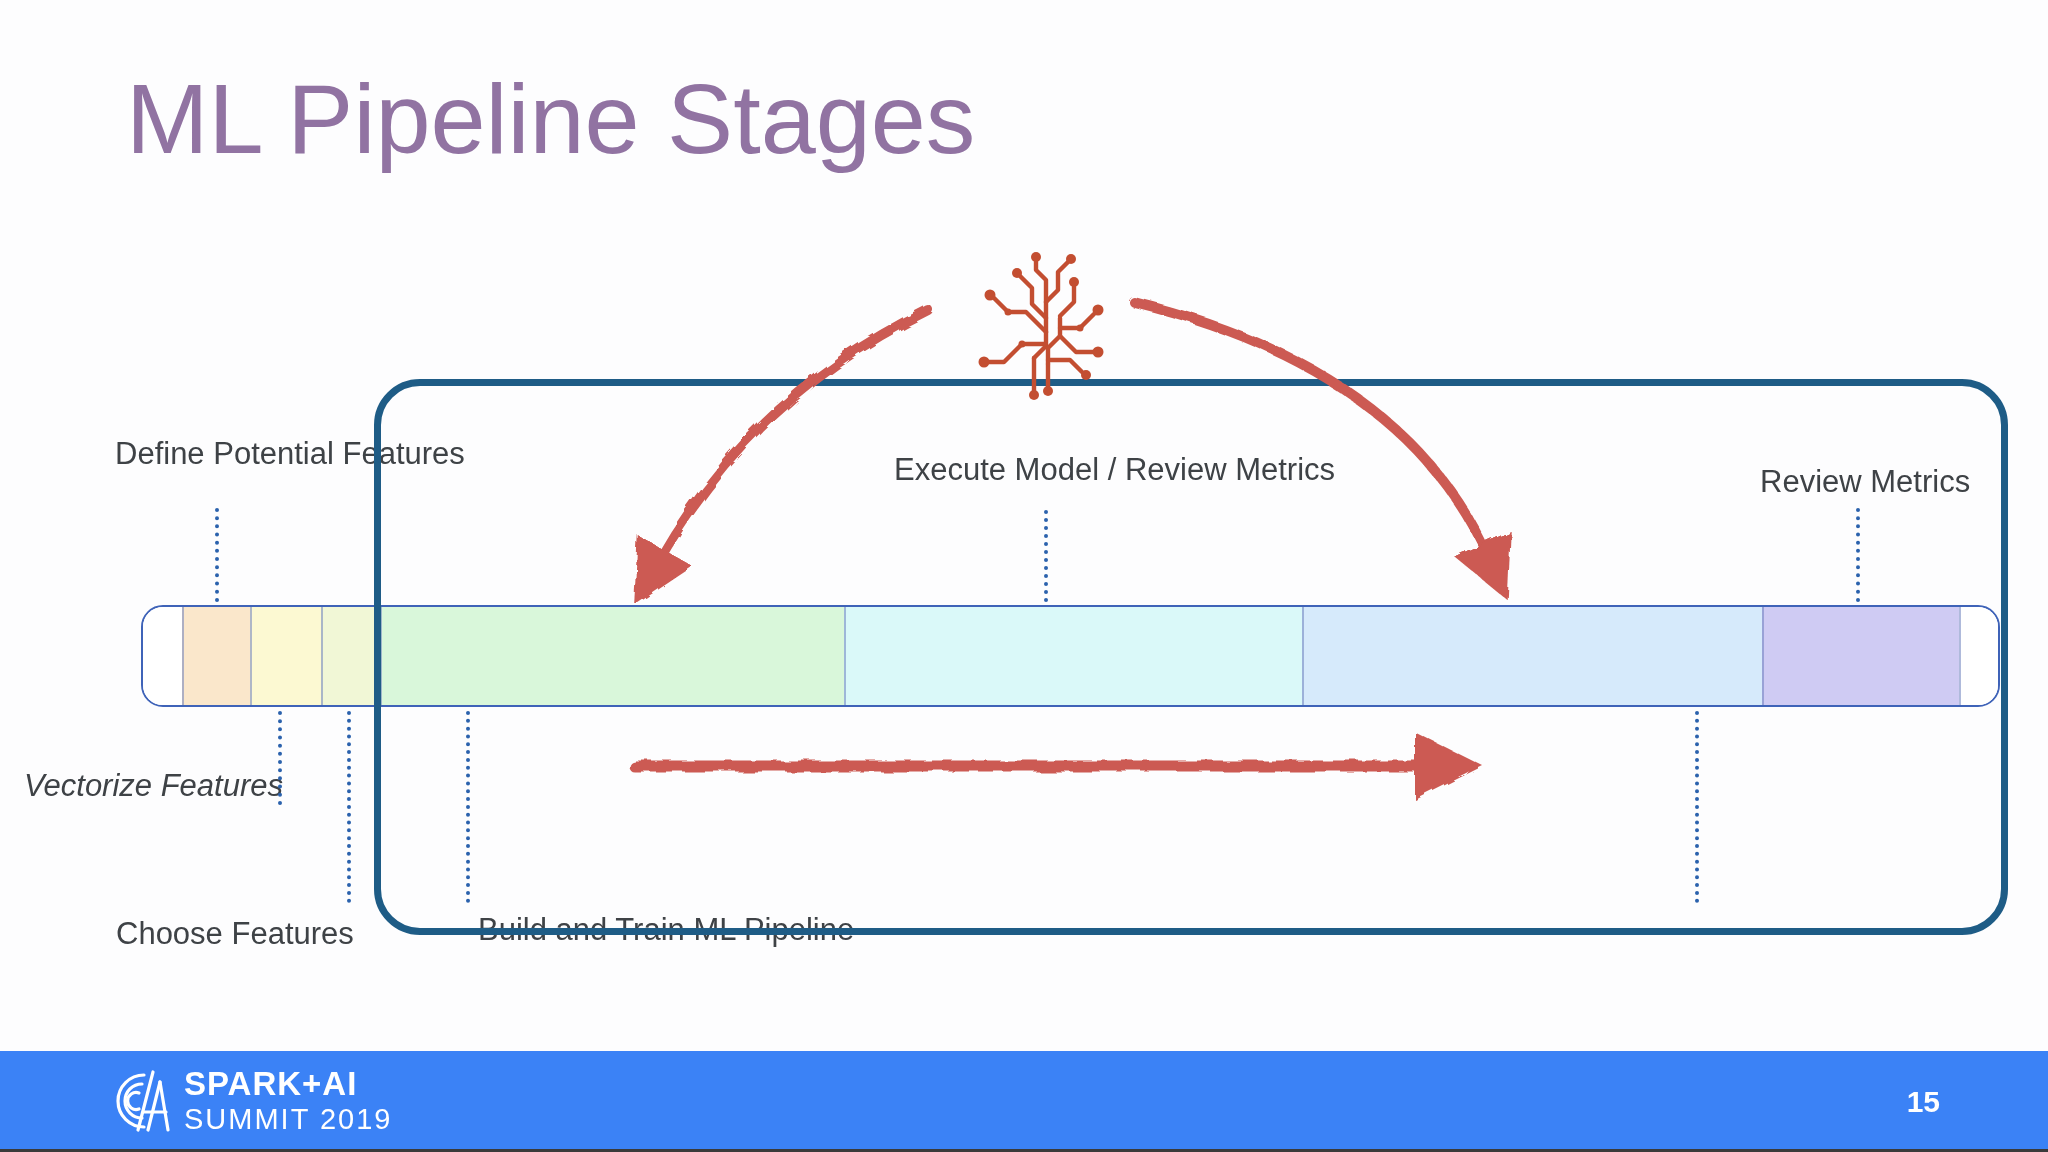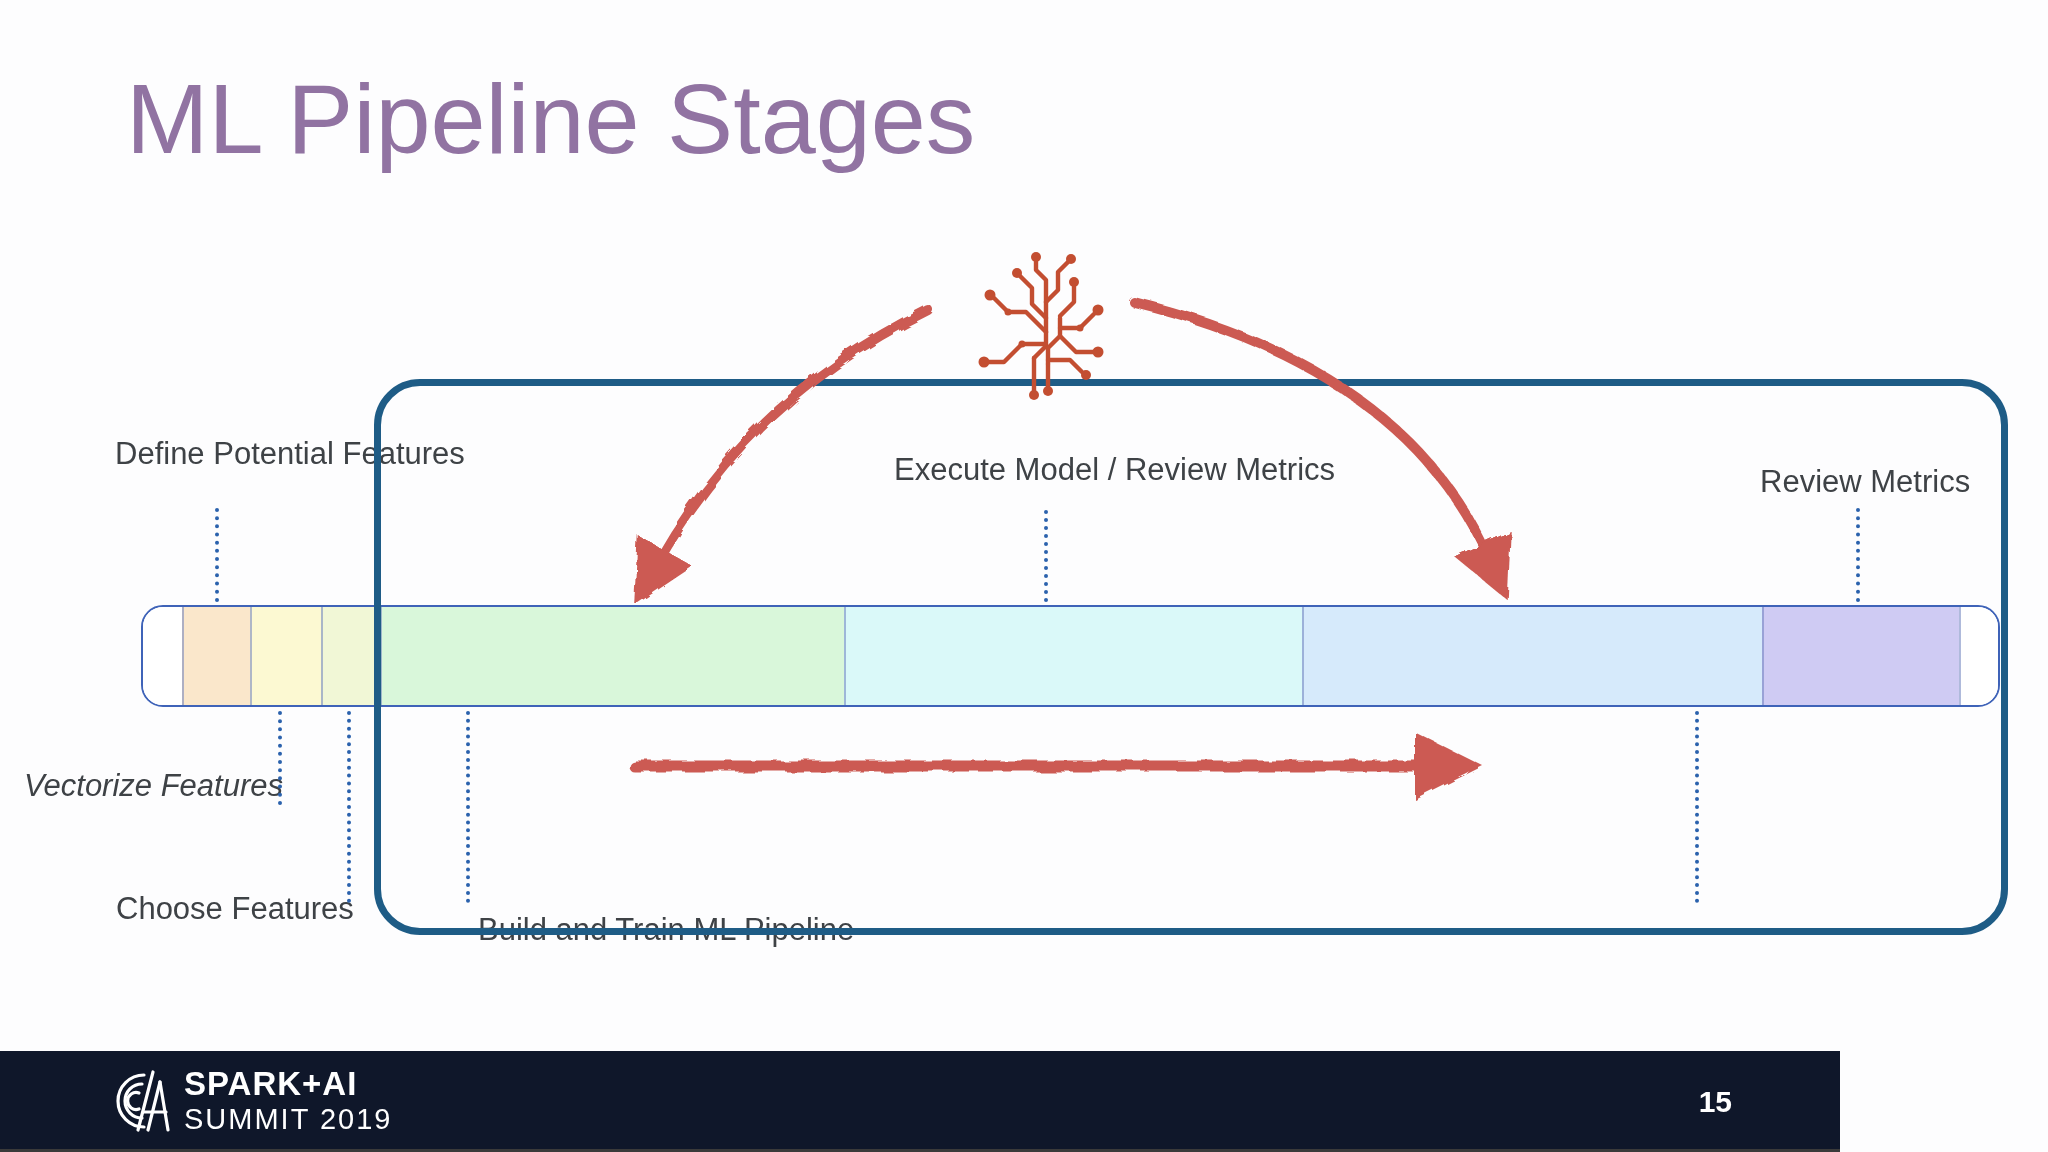--- a/index.html
+++ b/index.html
@@ -29,21 +29,21 @@
     box-sizing:border-box;z-index:30;pointer-events:none;background:transparent;
   }
   
   .lbl{
     position:absolute;font-size:31px;color:#3e4246;white-space:nowrap;z-index:20;
   }
   .lbl-define{left:115px;top:436px;}
   .lbl-execute{left:846px;top:452px;margin-left:48px;}
   .lbl-review{left:1760px;top:464px;}
   .lbl-vectorize{left:24px;top:768px;font-style:italic;}
-  .lbl-choose{left:116px;top:891px;text-align:center;}
+  .lbl-choose{left:116px;top:916px;text-align:center;}
   .lbl-build{left:478px;top:868px;margin-top:44px;}
   .lbl-tune{left:1237px;top:868px;}
   
   .dot-line{
     position:absolute;width:0;border-left:4px dotted var(--dotted-blue,#2b62ad);z-index:20;
   }
   .dl-define{left:215px;top:508px;height:94px;}
   .dl-execute{left:1044px;top:510px;height:92px;}
   .dl-review{left:1856px;top:508px;height:94px;}
   .dl-vectorize{left:278px;top:711px;height:94px;}
@@ -51,22 +51,22 @@
   .dl-build{left:466px;top:711px;height:192px;}
   .dl-tune{left:1695px;top:711px;height:192px;}
   
   .overlay{position:absolute;left:0;top:0;z-index:40;pointer-events:none;}
   .red-stroke{stroke:var(--accent-red,#cc5a52);fill:none;stroke-linecap:round;}
   .icon-svg{position:absolute;left:948px;top:246px;z-index:45;pointer-events:none;}
   .icon-stroke{stroke:var(--icon-red,#c34e31);fill:none;stroke-width:4.4;stroke-linecap:round;stroke-linejoin:round;}
   .icon-dot{fill:var(--icon-red,#c34e31);}
   
   .footer{
-    position:absolute;left:0;top:1051px;width:1840px;height:101px;
-    background:#0f172a;z-index:60;color:#ffffff;
+    position:absolute;left:0;top:1051px;width:2048px;height:101px;
+    background:#3b82f6;z-index:60;color:#ffffff;
   }
   .footer .edge{position:absolute;left:0;bottom:0;width:100%;height:3px;background:#3a3a3a;}
   .brand{position:absolute;left:104px;top:16px;display:flex;align-items:center;}
   .brand-text{margin-left:14px;line-height:1;}
   .brand-line1{font-size:33px;font-weight:700;letter-spacing:1px;}
   .brand-line2{font-size:29px;font-weight:400;letter-spacing:2px;margin-top:5px;}
   .page-num{position:absolute;right:108px;top:34px;font-size:30px;font-weight:700;}
 </style>
 </head>
 <body>

